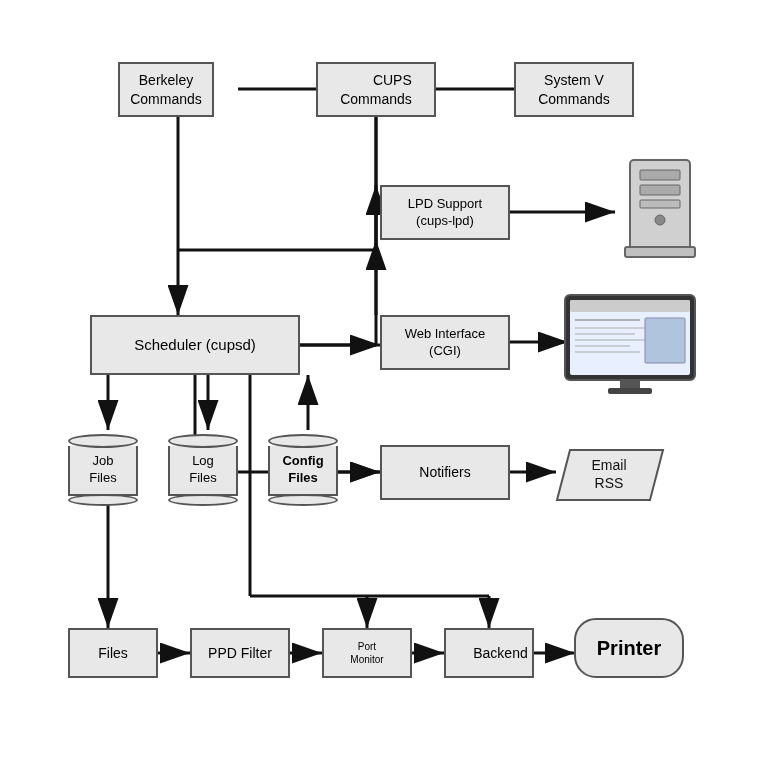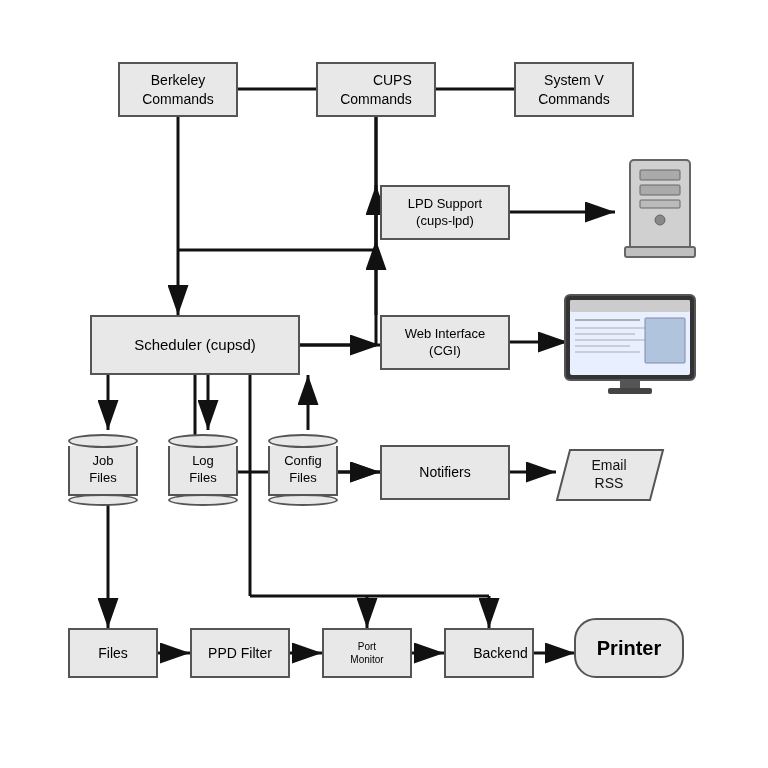--- a/index.html
+++ b/index.html
@@ -115,21 +115,21 @@
 
     <line x1="412" y1="653" x2="444" y2="653" stroke="#111" stroke-width="3" marker-end="url(#arrowhead)"></line>
 
     <line x1="534" y1="653" x2="575" y2="653" stroke="#111" stroke-width="3" marker-end="url(#arrowhead)" marker-start="url(#arrowhead-start)"></line>
 
     <line x1="412" y1="596" x2="489" y2="596" stroke="#111" stroke-width="3"></line>
     <line x1="489" y1="596" x2="489" y2="628" stroke="#111" stroke-width="3" marker-end="url(#arrowhead)"></line>
 
   </svg>
 
-  <div class="box" style="left:118px; top:62px; width:120px; height:55px; font-size:14px;">
+  <div class="box" style="left:118px; top:62px; width:96px; height:55px; font-size:14px;">
     <span>Berkeley
 Commands</span>
   </div>
 
   <div class="box" style="left:316px; top:62px; width:120px; height:55px; font-size:14px;text-align:right;">
     <span>CUPS<br>Commands</span>
   </div>
 
   <div class="box" style="left:514px; top:62px; width:120px; height:55px; font-size:14px;">
     <span>System V<br>Commands</span>
@@ -162,21 +162,21 @@
   <div class="cylinder" style="left:168px; top:430px; width:80px; height:80px;">
     <div style="width:70px; height:14px; background:#e8e8e8; border:2px solid #555; border-radius:50%; position:relative; z-index:2;"></div>
     <div style="width:70px; height:50px; background:#e8e8e8; border-left:2px solid #555; border-right:2px solid #555; border-bottom:2px solid #555; margin-top:-2px; display:flex; align-items:center; justify-content:center; font-size:13px; line-height:1.3; position:relative; z-index:1;">
       <span>Log<br>Files</span>
     </div>
     <div style="width:70px; height:12px; background:#e8e8e8; border:2px solid #555; border-radius:50%; margin-top:-2px;"></div>
   </div>
 
   <div class="cylinder" style="left:268px; top:430px; width:80px; height:80px;">
     <div style="width:70px; height:14px; background:#e8e8e8; border:2px solid #555; border-radius:50%; position:relative; z-index:2;"></div>
-    <div style="width:70px; height:50px; background:#e8e8e8; border-left:2px solid #555; border-right:2px solid #555; border-bottom:2px solid #555; margin-top:-2px; display:flex; align-items:center; justify-content:center; font-size:13px; line-height:1.3; position:relative; z-index:1;">
+    <div style="width:70px; height:50px; background:#e8e8e8; border-left:2px solid #555; border-right:2px solid #555; border-bottom:2px solid #555; margin-top:-2px; display:flex; align-items:center; justify-content:center; font-size:13px; line-height:1.3; position:relative; z-index:1;font-weight:bold;">
       <span>Config<br>Files</span>
     </div>
     <div style="width:70px; height:12px; background:#e8e8e8; border:2px solid #555; border-radius:50%; margin-top:-2px;"></div>
   </div>
 
   <div style="position:absolute; left:555px; top:448px; width:100px; height:50px;">
     <svg width="110" height="55" viewBox="0 0 110 55">
       <polygon points="15,2 108,2 95,52 2,52" fill="#e8e8e8" stroke="#555" stroke-width="2"></polygon>
       <text x="54" y="22" text-anchor="middle" font-family="Arial" font-size="14" fill="#111">Email</text>
       <text x="54" y="40" text-anchor="middle" font-family="Arial" font-size="14" fill="#111">RSS</text>

